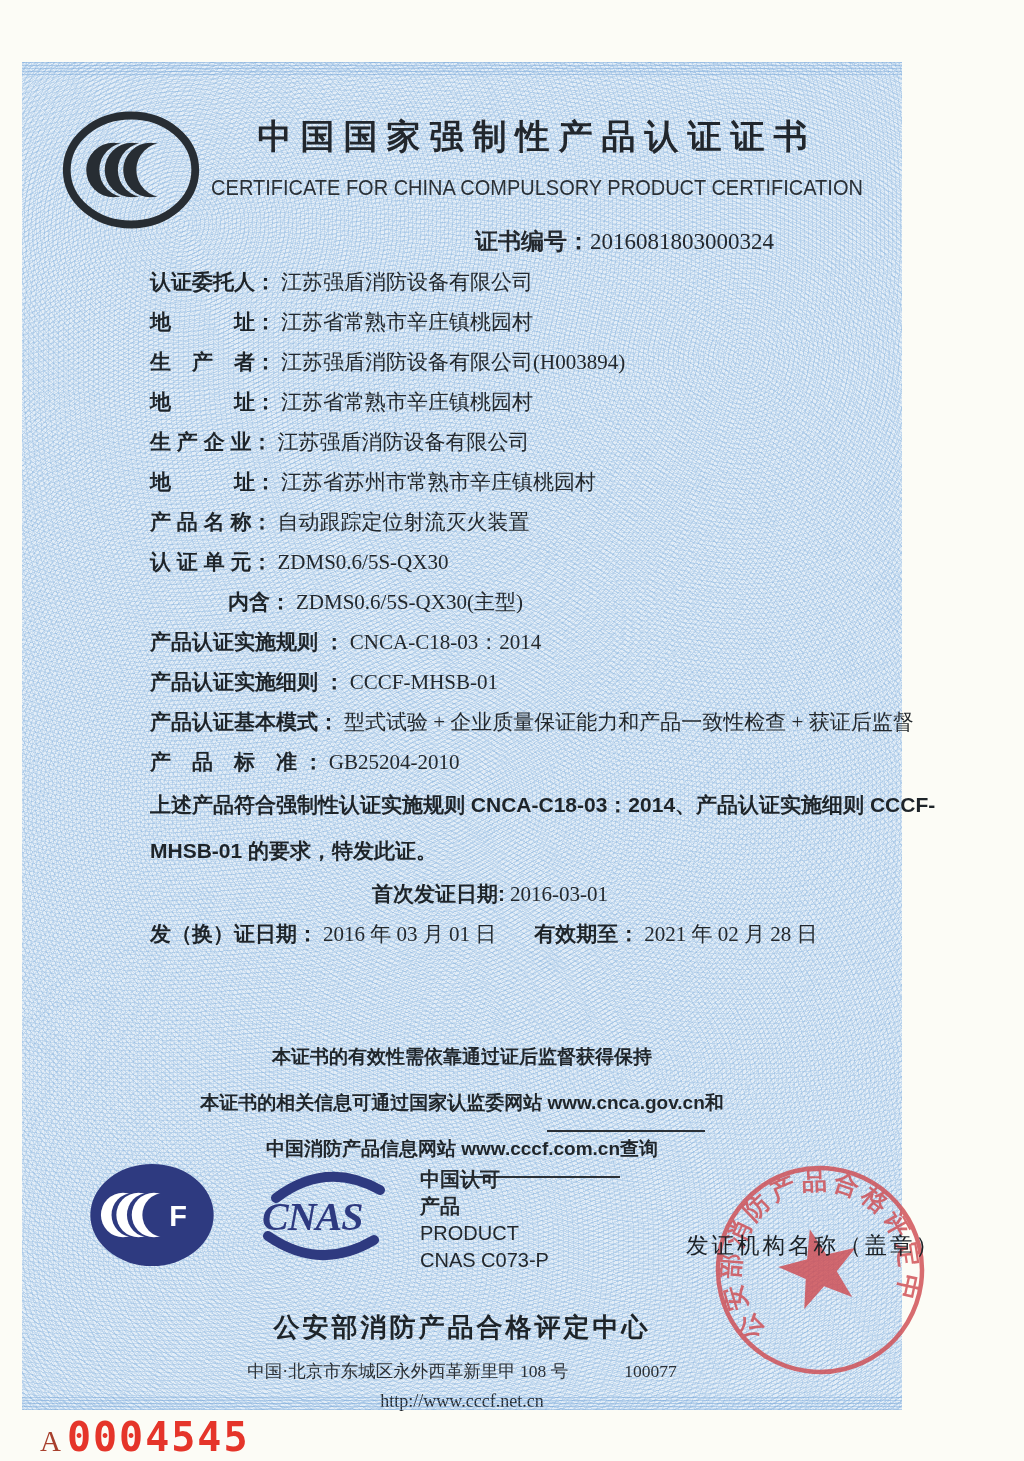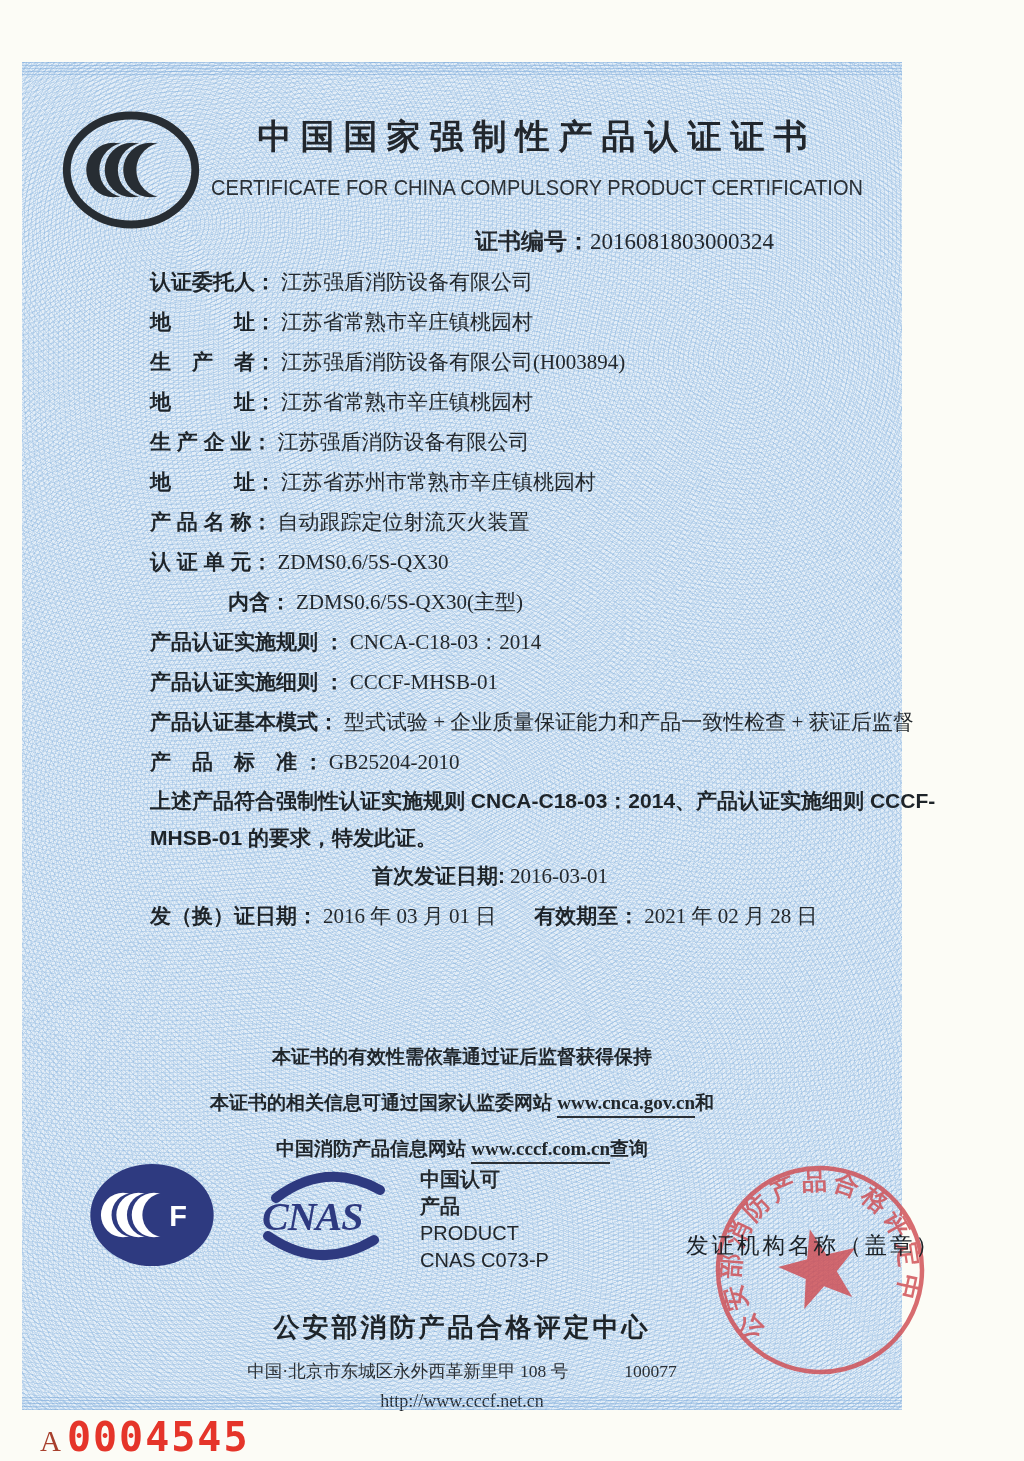--- a/index.html
+++ b/index.html
@@ -27,33 +27,33 @@
     letter-spacing:0;transform:scaleX(.93);transform-origin:center;white-space:nowrap;}
   .certno{position:absolute;top:164px;right:128px;font-size:23px;
     font-family:"Liberation Serif",serif;color:#23282e;}
   .certno .lbl{font-weight:600;}
 
   .fields{position:absolute;left:128px;top:200px;width:800px;
     font-size:21px;line-height:39px;}
   .row .lbl{font-weight:700;color:#1e2429;}
   .row .val{font-family:"Liberation Serif",serif;color:#23282d;margin-left:5px;}
   .row.indent{margin-left:78px;}
-  .statement{font-weight:700;color:#1e2429;line-height:37px;}
+  .statement{font-weight:700;color:#1e2429;line-height:46px;}
   .first-issue{text-align:center;padding-right:120px;}
   .first-issue .lbl{font-weight:700;}
   .first-issue .val{font-family:"Liberation Serif",serif;}
   .dates-line{white-space:nowrap;}
   .dates-line .lbl{font-weight:700;}
   .dates-line .val{font-family:"Liberation Serif",serif;}
   .dates-line .gap{display:inline-block;width:38px;}
 
   .notes{position:absolute;left:0;right:0;top:972px;text-align:center;
     font-size:19px;font-weight:700;color:#20262b;line-height:46px;}
-  .notes .link{font-family:Liberation Serif, serif;font-weight:600;
-    border-bottom:2px solid #2a3036;padding-bottom:3px;}
+  .notes .link{font-family:Liberation Sans, sans-serif;font-weight:600;
+    border-bottom:2px solid #2a3036;padding-bottom:17px;}
 
   .logos-row{position:absolute;left:0;top:1096px;width:100%;height:120px;}
   .cccf-logo{position:absolute;left:66px;top:4px;width:128px;height:106px;}
   .cnas-logo{position:absolute;left:234px;top:2px;width:136px;height:110px;}
   .acc-text{position:absolute;left:398px;top:8px;font-size:20px;line-height:27px;color:#23282d;}
   .acc-text .cnl{font-weight:600;}
 
   .stamp{position:absolute;left:682px;top:1092px;width:232px;height:232px;opacity:.92;}
   .stamp-overlay{position:absolute;left:664px;top:1168px;font-size:22.5px;letter-spacing:3px;
     color:#1c2126;font-family:"Liberation Serif",serif;z-index:3;white-space:nowrap;}

